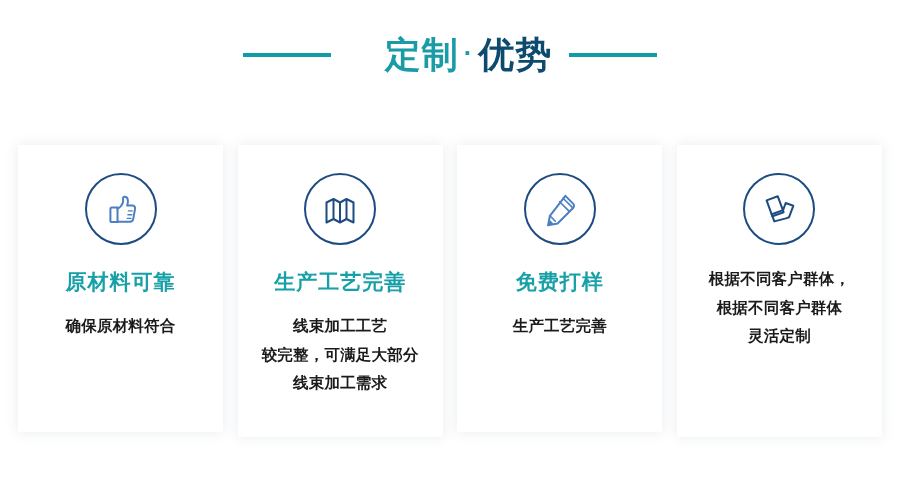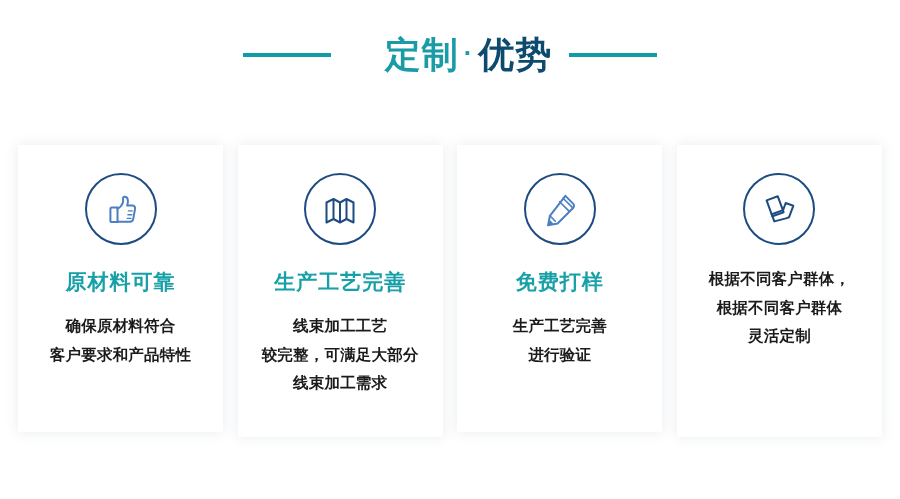--- a/index.html
+++ b/index.html
@@ -143,21 +143,20 @@
     <span class="icon-circle">
       <svg width="42" height="42" viewBox="0 0 42 42" fill="none">
         <path d="M12 19.5h5.5v14.5H12a1.6 1.6 0 0 1-1.6-1.6V21.1A1.6 1.6 0 0 1 12 19.5z" stroke="#4a7fc1" stroke-width="2" stroke-linejoin="round"></path>
         <path d="M17.5 20.8c2.6-1.4 4.5-3.6 5.3-6.1.5-1.6.4-3 .2-4.1-.2-1 .5-1.9 1.5-1.9 1.5 0 2.8 1 3.2 2.5.5 1.9.4 4.1-.5 6.4h5.3c1.6 0 2.9 1.4 2.6 3l-1.9 10.5c-.3 1.5-1.6 2.6-3.1 2.6H17.5" stroke="#4a7fc1" stroke-width="2" stroke-linejoin="round" stroke-linecap="round"></path>
         <path d="M28.4 22.9h3.9M27.9 26.7h3.9M27.3 30.4h3.6" stroke="#4a7fc1" stroke-width="1.4" stroke-linecap="round"></path>
       </svg>
     </span>
     <div class="card-title">原材料可靠</div>
     <div class="card-body">
       <span class="line">确保原材料符合</span>
-      <span class="line">客户要求和产品特性</span>
     </div>
   </div>
 
   <div class="card tall">
     <span class="icon-circle">
       <svg width="42" height="42" viewBox="0 0 42 42" fill="none">
         <path d="M7.5 14.5l7-3.5v20l-7 3.5v-20z" stroke="#1d4b82" stroke-width="2" stroke-linejoin="round"></path>
         <path d="M14.5 11l6.5 3.5 6.5-3.5 7 3.5v20l-7-3.5-6.5 3.5-6.5-3.5" stroke="#1d4b82" stroke-width="2" stroke-linejoin="round"></path>
         <path d="M21 14.5v20M27.5 11v20" stroke="#1d4b82" stroke-width="2" stroke-linejoin="round"></path>
       </svg>
@@ -176,21 +175,20 @@
         <path d="M26.4 7.9l7.7 7.7c1.2 1.2 1.2 3.2 0 4.4L18.6 35.5l-9.5 1.8 1.8-9.5L26.4 7.9z" stroke="#4a7fc1" stroke-width="2" stroke-linejoin="round"></path>
         <path d="M24.1 10.2l9.7 9.7" stroke="#4a7fc1" stroke-width="1.6" stroke-linecap="round"></path>
         <path d="M20.6 13.7l9.7 9.7" stroke="#4a7fc1" stroke-width="1.6" stroke-linecap="round"></path>
         <path d="M10.9 27.8l5.4 5.4" stroke="#4a7fc1" stroke-width="1.6" stroke-linecap="round"></path>
         <path d="M9.1 37.3l4.3-1.8-2.5-2.5-1.8 4.3z" fill="#4a7fc1" stroke="#4a7fc1" stroke-width="1.2" stroke-linejoin="round"></path>
       </svg>
     </span>
     <div class="card-title">免费打样</div>
     <div class="card-body">
       <span class="line">生产工艺完善</span>
-      <span class="line">进行验证</span>
     </div>
   </div>
 
   <div class="card tall">
     <span class="icon-circle">
       <svg width="42" height="42" viewBox="0 0 42 42" fill="none">
         <path d="M8.6 12.4l11.2-4.1 5.8 15.9-11.2 4.1-5.8-15.9z" stroke="#1d4b82" stroke-width="2" stroke-linejoin="round"></path>
         <path d="M16.3 33.4l-2.6-7.2 11.4-4.1 2.6-7.1 7.6 2.8-4.2 11.4-3.2 1.2-11.6 3z" stroke="#1d4b82" stroke-width="2" stroke-linejoin="round"></path>
       </svg>
     </span>

